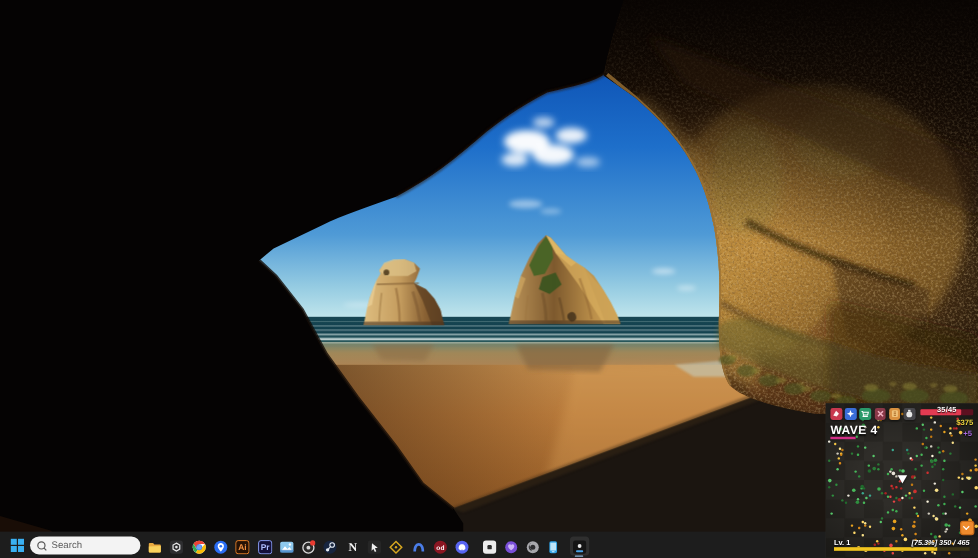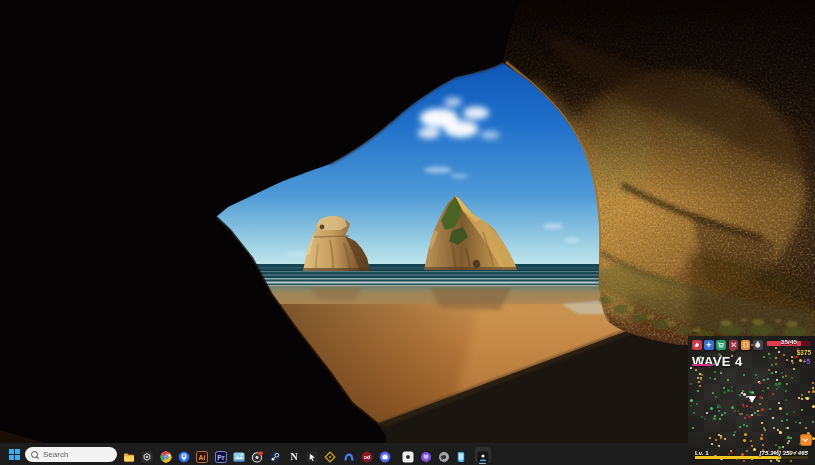--- a/index.html
+++ b/index.html
@@ -22,21 +22,21 @@
   background:radial-gradient(ellipse 90px 80px at 55px 60px, rgba(0,0,0,0) 30%, rgba(0,0,0,0.36) 100%);}
 #game .d1{position:absolute;left:0;top:0;width:1.6px;height:1.6px;border-radius:50%;box-shadow:61px 55px 0 #2e8f3e,35px 51px 0 #48b85a,26px 42px 0 #3fae52,51px 58px 0 #3fae52,21px 41px 0 #2a7a36,32px 36px 0 #57c76a,33px 78px 0 #57c76a,88px 52px 0 #2a7a36,98px 47px 0 #48b85a,93px 36px 0 #2a7a36,103px 41px 0 #2a7a36,94px 40px 0 #3fae52,79px 51px 0 #3fae52,46px 95px 0 #2a7a36,51px 90px 0 #48b85a,55px 88px 0 #3fae52,31px 82px 0 #48b85a,75px 91px 0 #48b85a,120px 61px 0 #2a7a36,111px 86px 0 #57c76a,105px 75px 0 #206a2c,113px 73px 0 #57c76a,30px 13px 0 #3fae52,83px 36px 0 #57c76a,75px 20px 0 #3fae52,111px 107px 0 #2a7a36,102px 101px 0 #48b85a,73px 73px 0 #2e8f3e,74px 54px 0 #2a7a36,90px 7px 0 #c27a12,80px 33px 0 #c27a12,87px 21px 0 #e8a31f,103px 20px 0 #f2c544,110px 61px 0 #ffd96a,113px 58px 0 #c27a12,124px 46px 0 #d98a18,124px 51px 0 #f2c544,120px 55px 0 #e8a31f,117px 61px 0 #f2c544,30px 98px 0 #ffd96a,30px 109px 0 #f7e08a,23px 107px 0 #ffd96a,27px 103px 0 #d98a18,21px 101px 0 #e8a31f,32px 101px 0 #d98a18,58px 114px 0 #c27a12,74px 108px 0 #d98a18,11px 37px 0 #f7e08a,12px 41px 0 #f2c544,11px 49px 0 #d98a18,90px 124px 0 #f7e08a,74px 113px 0 #c27a12,88px 123px 0 #f2c544,54px 10px 0 #f7e08a,63px 8px 0 #c27a12,121px 99px 0 #d98a18,115px 100px 0 #c27a12,69px 74px 0 #f2c544,71px 67px 0 #c27a12,73px 86px 0 #ffd96a,58px 69px 0 #cf2f2f,54px 68px 0 #cf2f2f,53px 77px 0 #e84545,84px 57px 0 #cf2f2f,106px 20px 0 #a82222,108px 20px 0 #cf2f2f,40px 117px 0 #a82222,55px 124px 0 #e84545,87px 35px 0 #cfcabc,70px 45px 0 #fff8e0,2px 31px 0 #e8e4d8,90px 15px 0 #e8e4d8,84px 81px 0 #fff8e0,99px 91px 0 #e8e4d8,58px 60px 0 #cfcabc,53px 56px 0 #e8e4d8,36px 76px 0 #3aa88f,67px 38px 0 #2a8f7a;}
 #game .d2{position:absolute;left:0;top:0;width:2.4px;height:2.4px;border-radius:50%;box-shadow:43px 50px 0 #2a7a36,54px 54px 0 #3fae52,26px 35px 0 #2e8f3e,24px 56px 0 #48b85a,29px 70px 0 #3fae52,27px 60px 0 #2e8f3e,9px 54px 0 #57c76a,31px 70px 0 #206a2c,39px 43px 0 #57c76a,2px 69px 0 #206a2c,5px 76px 0 #2e8f3e,26px 79px 0 #57c76a,13px 80px 0 #2a7a36,8px 67px 0 #2e8f3e,2px 47px 0 #2a7a36,16px 82px 0 #206a2c,4px 91px 0 #57c76a,90px 50px 0 #206a2c,97px 54px 0 #2e8f3e,75px 43px 0 #57c76a,87px 47px 0 #48b85a,51px 77px 0 #48b85a,46px 74px 0 #2a7a36,69px 78px 0 #206a2c,58px 78px 0 #2a7a36,58px 89px 0 #3fae52,45px 98px 0 #57c76a,98px 77px 0 #2e8f3e,98px 83px 0 #3fae52,93px 84px 0 #48b85a,124px 85px 0 #48b85a,97px 91px 0 #2e8f3e,29px 12px 0 #48b85a,25px 27px 0 #3fae52,33px 8px 0 #206a2c,27px 24px 0 #2e8f3e,21px 7px 0 #2a7a36,80px 17px 0 #57c76a,83px 28px 0 #3fae52,79px 42px 0 #48b85a,81px 21px 0 #206a2c,68px 41px 0 #206a2c,82px 36px 0 #206a2c,107px 85px 0 #2a7a36,87px 108px 0 #2e8f3e,112px 104px 0 #57c76a,97px 63px 0 #206a2c,81px 72px 0 #3fae52,73px 61px 0 #48b85a,66px 76px 0 #57c76a,43px 54px 0 #2e8f3e,104px 26px 0 #c27a12,87px 11px 0 #f2c544,105px 32px 0 #f7e08a,103px 24px 0 #f7e08a,97px 39px 0 #c27a12,98px 23px 0 #e8a31f,87px 27px 0 #c27a12,95px 18px 0 #d98a18,113px 62px 0 #f7e08a,32px 99px 0 #f7e08a,36px 102px 0 #ffd96a,42px 114px 0 #f2c544,73px 98px 0 #d98a18,63px 122px 0 #f2c544,63px 109px 0 #e8a31f,62px 104px 0 #d98a18,12px 42px 0 #d98a18,7px 33px 0 #f2c544,10px 45px 0 #f2c544,13px 38px 0 #c27a12,85px 116px 0 #ffd96a,94px 110px 0 #ffd96a,82px 124px 0 #f7e08a,89px 114px 0 #d98a18,105px 116px 0 #e8a31f,102px 124px 0 #d98a18,43px 13px 0 #f7e08a,43px 19px 0 #f2c544,45px 13px 0 #d98a18,119px 96px 0 #d98a18,117px 91px 0 #e8a31f,76px 93px 0 #e8a31f,89px 93px 0 #f7e08a,55px 70px 0 #a82222,62px 70px 0 #a82222,56px 81px 0 #e84545,49px 74px 0 #a82222,71px 78px 0 #a82222,61px 64px 0 #e84545,71px 46px 0 #e84545,73px 60px 0 #a82222,109px 12px 0 #cf2f2f,43px 116px 0 #a82222,48px 122px 0 #e84545,88px 43px 0 #fff8e0,18px 76px 0 #e8e4d8,32px 19px 0 #cfcabc,9px 41px 0 #cfcabc,91px 95px 0 #cfcabc,99px 106px 0 #cfcabc,100px 104px 0 #cfcabc,90px 66px 0 #e8e4d8,63px 78px 0 #fff8e0,85px 91px 0 #cfcabc,30px 74px 0 #3aa88f,55px 38px 0 #3aa88f;}
 #game .d3{position:absolute;left:0;top:0;width:3.2px;height:3.2px;border-radius:50%;box-shadow:35px 55px 0 #206a2c,39px 53px 0 #2a7a36,63px 55px 0 #57c76a,25px 81px 0 #2e8f3e,22px 71px 0 #48b85a,2px 63px 0 #57c76a,29px 68px 0 #206a2c,90px 46px 0 #2e8f3e,87px 47px 0 #2a7a36,11px 20px 0 #57c76a,30px 17px 0 #2a7a36,90px 110px 0 #2e8f3e,99px 100px 0 #3fae52,43px 70px 0 #3fae52,111px 23px 0 #f2c544,118px 61px 0 #f7e08a,124px 54px 0 #d98a18,124px 69px 0 #ffd96a,32px 121px 0 #ffd96a,26px 119px 0 #f2c544,65px 112px 0 #ffd96a,55px 103px 0 #e8a31f,56px 97px 0 #e8a31f,72px 101px 0 #d98a18,53px 7px 0 #f7e08a,124px 101px 0 #f2c544,119px 96px 0 #e8a31f,91px 95px 0 #f7e08a,91px 71px 0 #f7e08a,60px 79px 0 #a82222,71px 60px 0 #a82222,73px 72px 0 #cf2f2f,110px 16px 0 #a82222,53px 117px 0 #e84545,55px 57px 0 #e8e4d8;}
 #game .hudicon{position:absolute;top:4px;width:9.5px;height:9.5px;border-radius:2px;}
 #game .hudicon svg{display:block;}
 #game .hp{position:absolute;left:79px;top:5px;width:44px;height:4.6px;background:#5c1020;border-radius:1px;}
 #game .hp i{display:block;width:78%;height:100%;background:#e33b52;border-radius:1px;}
 #game .hptext{position:absolute;left:79px;top:2.4px;width:44px;text-align:center;font-size:6.2px;font-weight:bold;color:#fff;text-shadow:0 1px 1px #000;letter-spacing:.2px;}
 #game .money{position:absolute;right:4px;top:12.5px;font-size:6.4px;font-weight:bold;color:#ecd53e;text-shadow:0 1px 1px #000;}
-#game .wave{position:absolute;left:4px;top:18px;font-size:13px;font-weight:bold;color:#fff;text-shadow:0 1.4px 1.4px rgba(0,0,0,.85);letter-spacing:.4px;}
+#game .wave{position:absolute;left:4px;top:18px;font-size:10px;font-weight:bold;color:#fff;text-shadow:0 1.4px 1.4px rgba(0,0,0,.85);letter-spacing:.4px;}
 #game .waveline{position:absolute;left:4px;top:27.5px;width:21px;height:2px;background:#d12e86;}
 #game .plus{position:absolute;right:5px;top:22px;font-size:6.4px;font-weight:bold;color:#a86ae0;text-shadow:0 1px 1px #000;}
 #game .player{position:absolute;left:60px;top:60px;width:0;height:0;border-left:4.2px solid transparent;border-right:4.2px solid transparent;border-top:7.5px solid #fff;filter:drop-shadow(0 1px 1px rgba(0,0,0,.6));}
 #game .obtn{position:absolute;left:112px;top:98px;width:9.5px;height:9.5px;background:#ef8b2d;border:1px solid #c96a18;border-radius:2.5px;}
 #game .obtn:after{content:"";position:absolute;left:2.2px;top:1.6px;width:3.4px;height:3.4px;border-right:1.6px solid #fff;border-bottom:1.6px solid #fff;transform:rotate(45deg);}
 #game .lv{position:absolute;left:7px;top:113px;font-size:6.2px;font-weight:bold;color:#fff;text-shadow:0 1px 1px #000;}
 #game .xp{position:absolute;left:7px;top:119.5px;width:113px;height:3.6px;background:#3a3416;}
 #game .xp i{display:block;width:76%;height:100%;background:#f2c51f;}
 #game .xptext{position:absolute;right:7px;top:113px;font-size:6.1px;font-weight:bold;font-style:italic;color:#fff;text-shadow:0 1px 1px #000;}
 </style></head>

